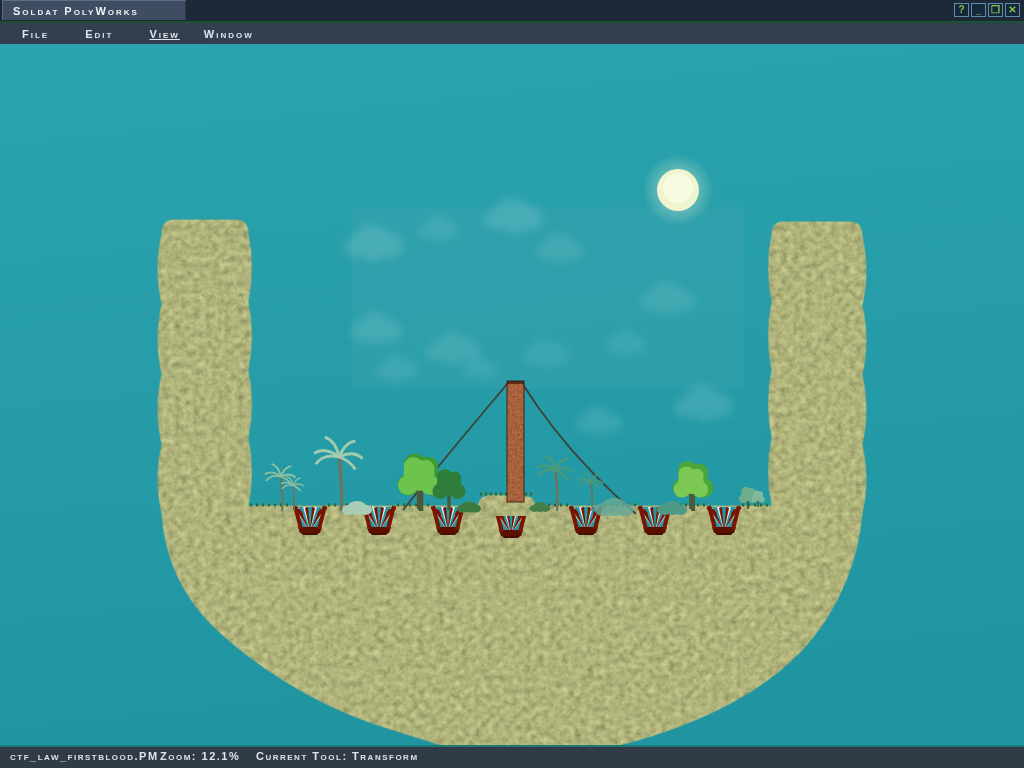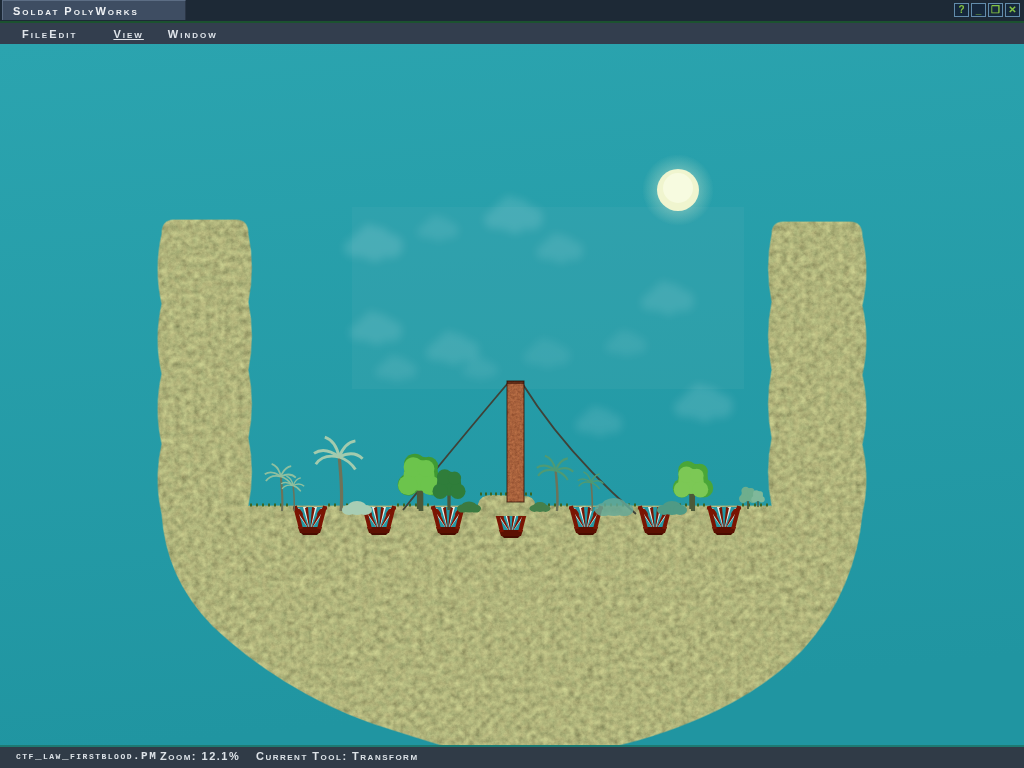--- a/index.html
+++ b/index.html
@@ -12,29 +12,29 @@
              color:#eef1f4;font-size:11px;font-weight:bold;font-variant:small-caps;
              letter-spacing:2px;line-height:20px;padding-left:10px;box-sizing:border-box;white-space:nowrap;}
   .win-controls{position:absolute;right:4px;top:3px;display:flex;gap:2px;}
   .winbtn{width:15px;height:14px;background:#16283c;border:1px solid #628cab;color:#85c343;
           font-size:10px;font-weight:bold;display:flex;align-items:center;justify-content:center;
           box-sizing:border-box;cursor:pointer;line-height:1;}
   
   .menubar{height:21px;background:#333e4e;display:flex;align-items:center;flex:0 0 auto;
            color:#dfe4ea;font-size:11px;font-weight:bold;font-variant:small-caps;letter-spacing:2px;}
   .menu-item{cursor:pointer;white-space:nowrap;}
-  .mi-0{margin-left:22px;} .mi-1{} .mi-2{margin-left:36px;text-decoration:underline;} .mi-3{margin-left:24px;}
+  .mi-0{margin-left:22px;} .mi-1{margin-left:36px;} .mi-2{margin-left:36px;text-decoration:underline;} .mi-3{margin-left:24px;}
   
   .canvas{flex:1 1 auto;position:relative;background:#29a2ad;}
   .canvas svg{position:absolute;inset:0;display:block;}
   
   .statusbar{height:21px;background:#303b47;border-top:2px solid #1d7a72;position:relative;flex:0 0 auto;
              color:#dde3e8;font-size:11px;font-weight:bold;font-variant:small-caps;letter-spacing:1.5px;}
   .statusbar span{position:absolute;top:3px;white-space:nowrap;}
-  .st-file{left:16px;font-family:Liberation Mono, monospace;} .st-zoom{left:160px;} .st-tool{left:256px;}
+  .st-file{left:10px;} .st-zoom{left:160px;} .st-tool{left:256px;}
   
   .pale{color:#8fbf9f}.paler{color:#a3cbae}.tealtree{color:#4e9a74}
 </style>
 </head>
 <body>
 
 <div class="window">
 
   <div class="titlebar">
     <div class="title-tab">Soldat PolyWorks</div>

